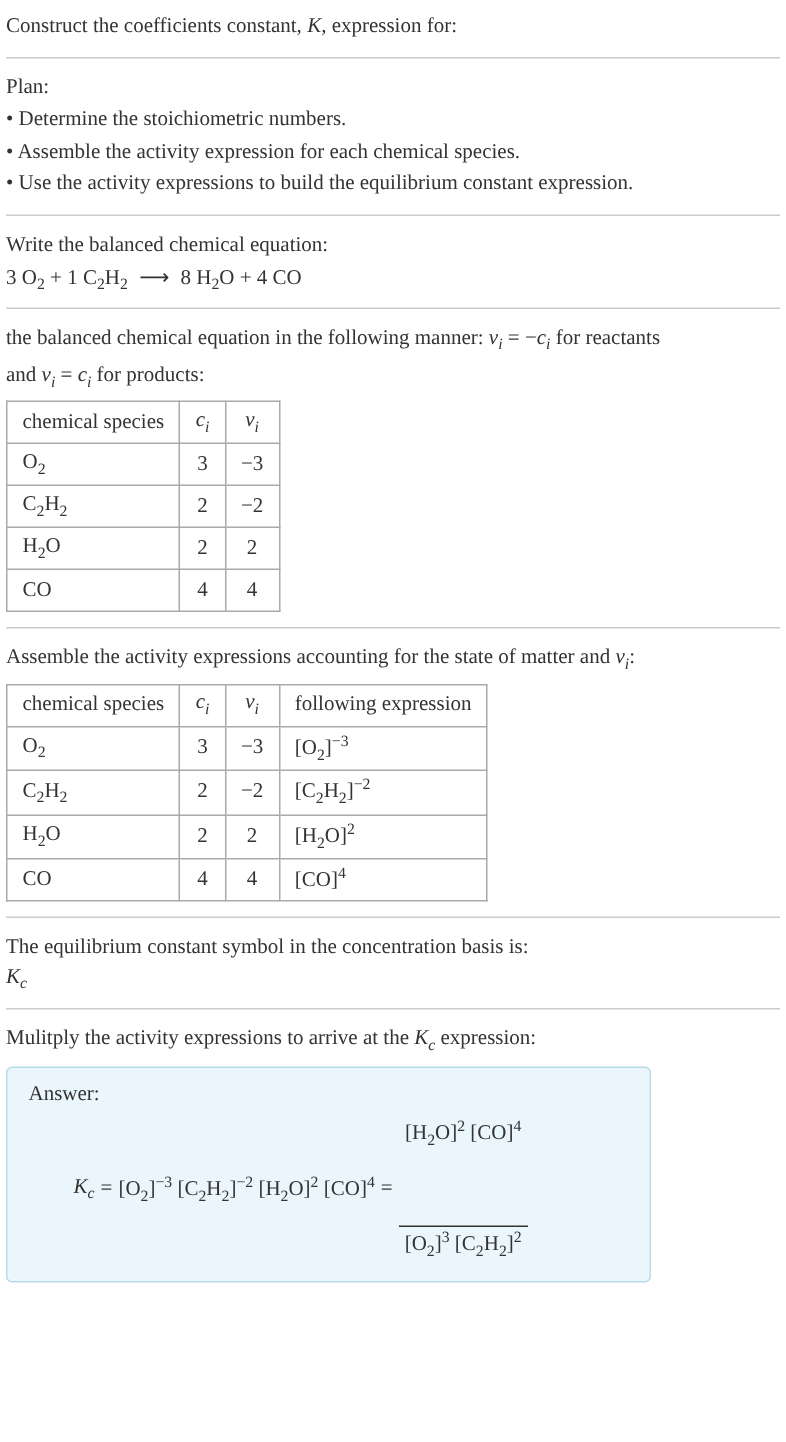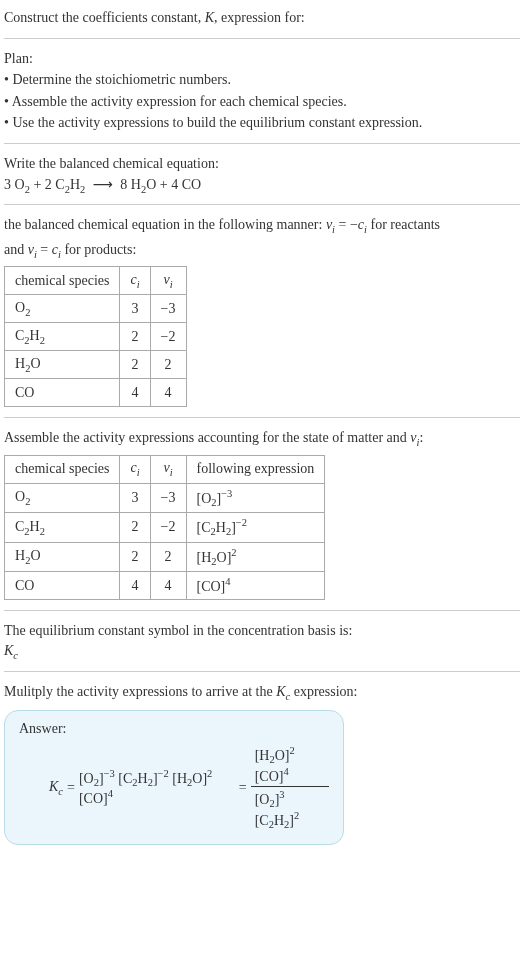--- a/index.html
+++ b/index.html
@@ -51,39 +51,40 @@
       font-weight: normal;
       vertical-align: middle;
       height: 28px;
     }
     td.center, th.center {
       text-align: center;
     }
     .answer-box {
       background: #eaf6fb;
       border: 1px solid #b8dce8;
-      border-radius: 14px;
+      border-radius: 4px;
       padding: 10px 14px 14px 14px;
       margin-top: 6px;
-      width: 340px;
+      width: 430px;
     }
     .answer-label {
       margin-bottom: 8px;
     }
     .kc-line {
       display: flex;
       align-items: center;
       gap: 4px;
       padding-left: 30px;
     }
     .frac {
       display: inline-flex;
       flex-direction: column;
       align-items: center;
       vertical-align: middle;
+      gap: 48px;
     }
     .frac .num {
       padding: 0 4px 2px 4px;
     }
     .frac .den {
       border-top: 1px solid #333;
       padding: 2px 4px 0 4px;
     }
     .arrow {
       display: inline-block;
@@ -106,21 +107,21 @@
   <div class="line">• Determine the stoichiometric numbers.</div>
   <div class="line">• Assemble the activity expression for each chemical species.</div>
   <div class="line">• Use the activity expressions to build the equilibrium constant expression.</div>
 </div>
 
 <hr class="hr">
 
 <div class="section">
   <div class="line">Write the balanced chemical equation:</div>
   <div class="equation">
-    <span><span>3 O</span><sub>2</sub></span><span> + </span><span><span>2 C</span><sub>2</sub>H<sub>2</sub></span>
+    <span><span>3 O</span><sub>2</sub></span><span> + </span><span><span>1 C</span><sub>2</sub>H<sub>2</sub></span>
     <span class="arrow">⟶</span>
     <span><span>8 H</span><sub>2</sub>O</span><span> + </span><span>4 CO</span>
   </div>
 </div>
 
 <hr class="hr">
 
 <div class="section">
   <div class="line">
     <span>the balanced chemical equation in the following manner: </span><span class="italic">ν</span><sub class="italic">i</sub><span> = −</span><span class="italic">c</span><sub class="italic">i</sub><span> for reactants</span>

